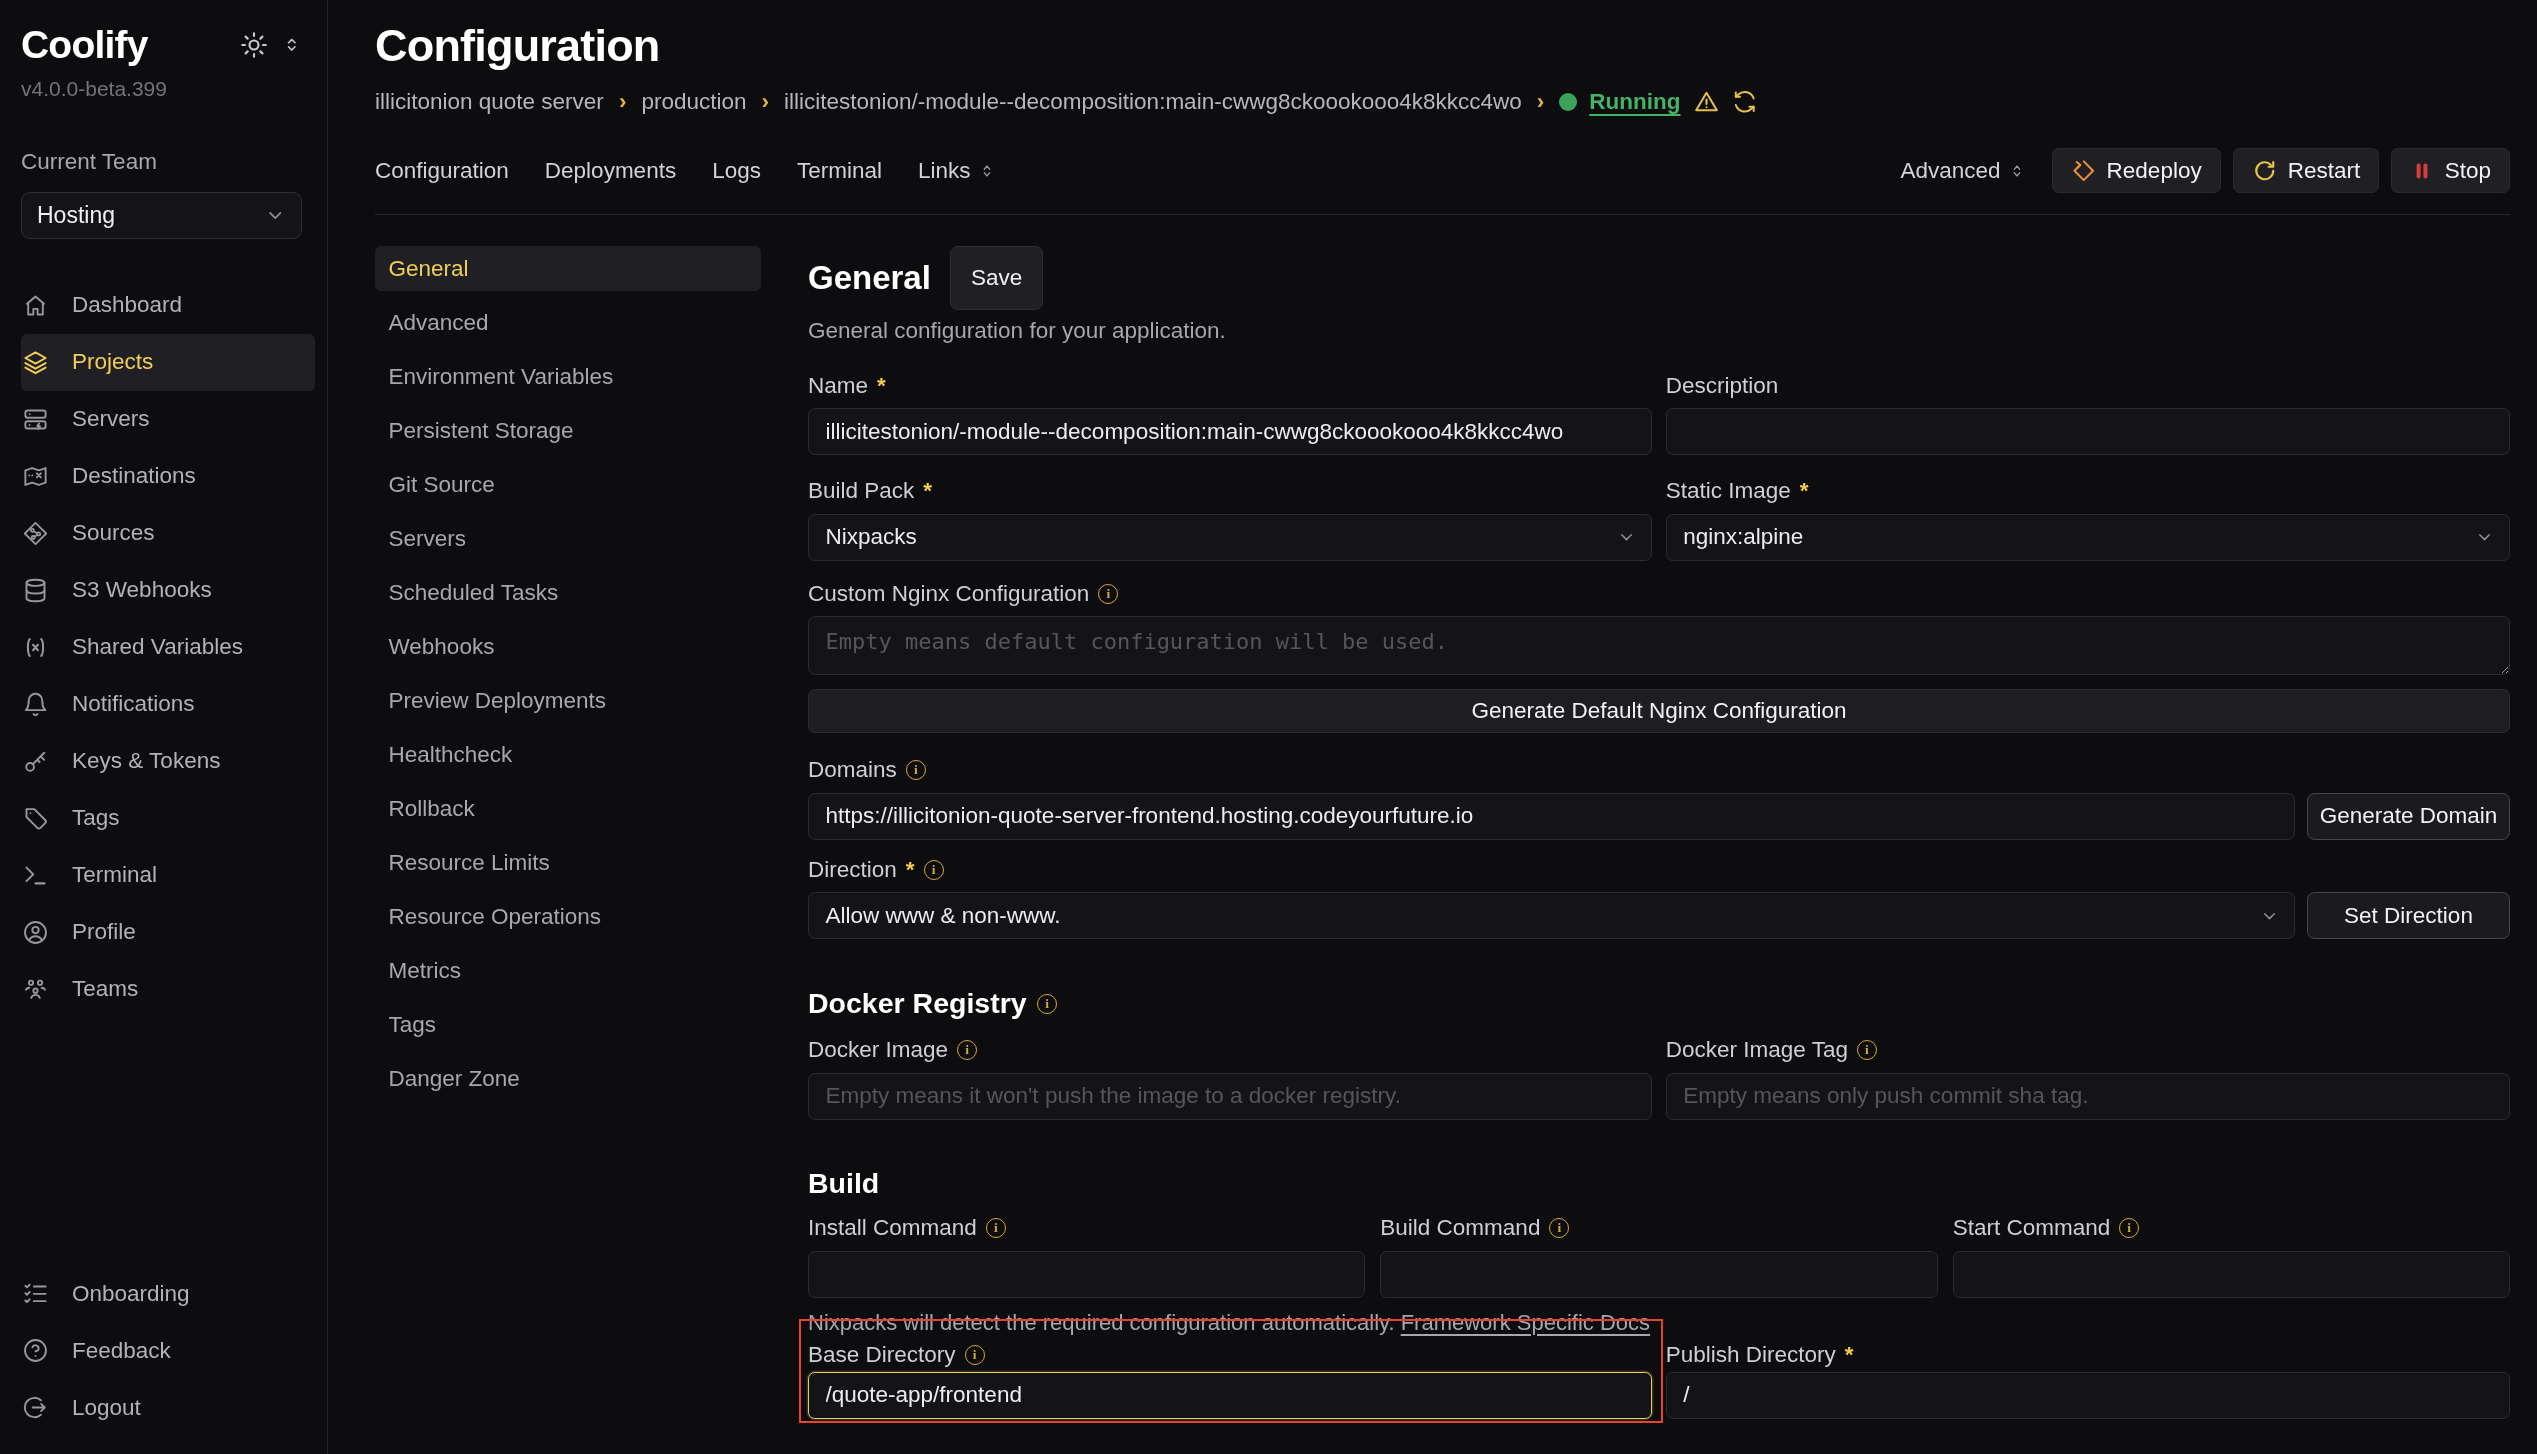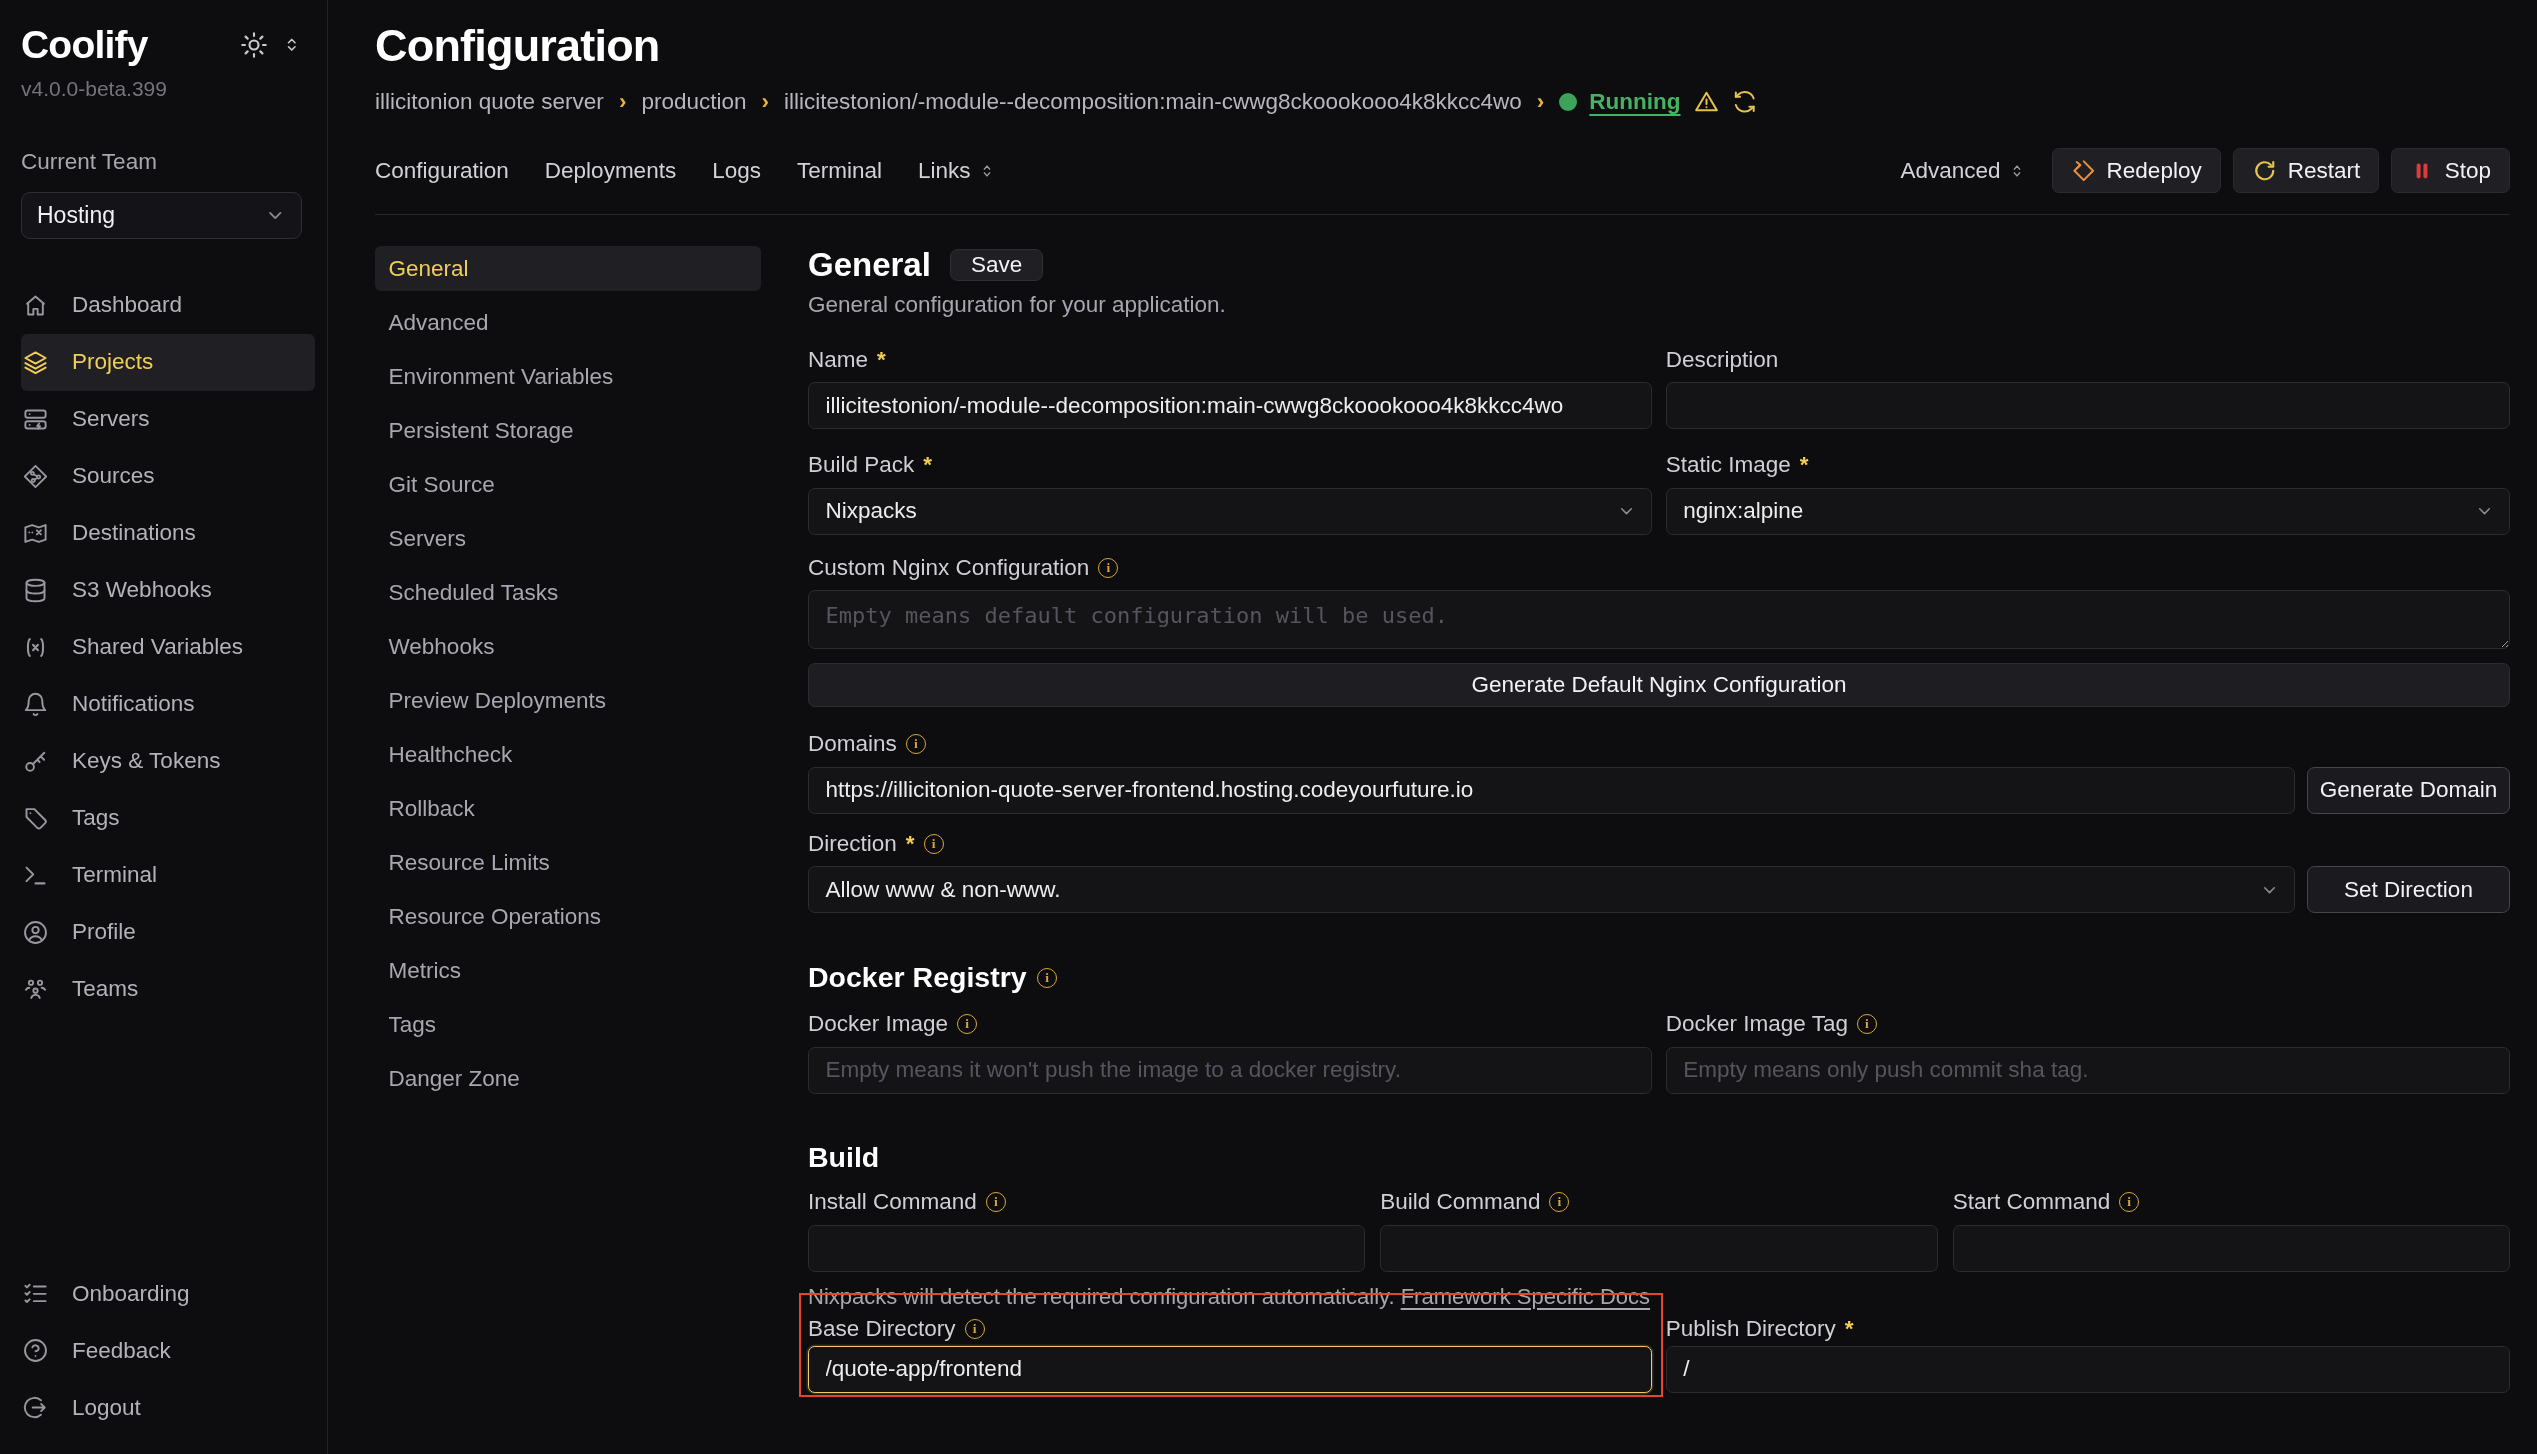--- a/index.html
+++ b/index.html
@@ -45,21 +45,21 @@
   .btn{height:45px;background:#202024;border:0.8px solid #2a2a2f;border-radius:6.8px;display:flex;align-items:center;gap:10.5px;padding:0 18px;font-size:22.5px;color:#f2f2f5;cursor:pointer;}
   .divider{margin-top:21px;height:0.8px;background:#26262b;}
   
   .content{display:flex;gap:47px;padding-top:31.5px;}
   .submenu{width:386px;min-width:386px;}
   .submenu-item{height:45px;margin-bottom:9px;display:flex;align-items:center;padding-left:13.5px;font-size:22.5px;color:#a7a7af;border-radius:6px;cursor:pointer;}
   .submenu-item.active{background:#202024;color:#f1ce56;}
   .form{flex:1;}
   .form-head{display:flex;align-items:center;gap:19.5px;}
   .form-title{font-size:33px;font-weight:700;color:#ffffff;}
-  .save-btn{height:32px;padding:0 19.5px;background:#202024;border:0.8px solid #2e2e33;border-radius:7.5px;font-size:22.5px;color:#f2f2f5;display:flex;align-items:center;cursor:pointer;}
+  .save-btn{height:64px;padding:0 19.5px;background:#202024;border:0.8px solid #2e2e33;border-radius:7.5px;font-size:22.5px;color:#f2f2f5;display:flex;align-items:center;cursor:pointer;}
   .subtitle{margin-top:7.5px;font-size:22.5px;color:#a6a6ae;}
   .grid2{display:grid;grid-template-columns:1fr 1fr;column-gap:13.5px;}
   .grid3{display:grid;grid-template-columns:1fr 1fr 1fr;column-gap:15px;}
   .field{display:flex;flex-direction:column;}
   .flabel{display:flex;align-items:center;gap:9px;font-size:22.5px;color:#cfcfd5;height:27px;}
   .req{color:#f2cd4e;font-weight:700;}
   .info{width:20px;height:20px;min-width:20px;border:1.5px solid #d6a73c;border-radius:50%;color:#d6a73c;
         display:flex;align-items:center;justify-content:center;font-size:13.5px;font-weight:700;font-family:"Liberation Serif",serif;cursor:pointer;box-sizing:border-box;}
   .info::before{content:"i";}
   .tinput,.tselect{height:47px;box-sizing:border-box;background:#141417;border:0.8px solid #2b2b30;border-radius:6.8px;
@@ -147,39 +147,39 @@
             <rect x="3" y="4" width="18" height="6.5" rx="2"></rect>
             <rect x="3" y="13.5" width="18" height="6.5" rx="2"></rect>
             <path d="M6.8 7.2h.01M6.8 16.8h.01"></path>
             <path d="m15.2 15.5-1.6 2.4h2.4l-1.6 2.4"></path>
           </svg>
       </span>
       <span class="nlabel">Servers</span>
     </div>
     <div class="nav-item">
       <span class="nicon">
+        <svg width="27" height="27" viewBox="0 0 24 24" fill="none" stroke="currentColor" stroke-width="1.7" stroke-linecap="round" stroke-linejoin="round">
+            <path d="M9 4.5 3 6.5v13l6-2 6 2 6-2v-13l-6 2-6-2z"></path>
+            <path d="M13.2 9.2 16.8 12.8M16.8 9.2 13.2 12.8"></path>
+            <path d="M6.5 11h.01M9.2 11h.01"></path>
+          </svg>
+      </span>
+      <span class="nlabel">Destinations</span>
+    </div>
+    <div class="nav-item">
+      <span class="nicon">
         <svg width="27" height="27" viewBox="0 0 24 24" fill="none" stroke="currentColor" stroke-width="1.6" stroke-linecap="round" stroke-linejoin="round">
             <path d="M12 2.5 21.5 12 12 21.5 2.5 12 12 2.5z"></path>
             <circle cx="9.2" cy="9.2" r="1.4"></circle>
             <circle cx="14.8" cy="12.4" r="1.4"></circle>
             <circle cx="10" cy="15.6" r="1.4"></circle>
             <path d="m10.4 10.2 3 1.5M13.6 13.4l-2.6 1.5"></path>
           </svg>
       </span>
       <span class="nlabel">Sources</span>
-    </div>
-    <div class="nav-item">
-      <span class="nicon">
-        <svg width="27" height="27" viewBox="0 0 24 24" fill="none" stroke="currentColor" stroke-width="1.7" stroke-linecap="round" stroke-linejoin="round">
-            <path d="M9 4.5 3 6.5v13l6-2 6 2 6-2v-13l-6 2-6-2z"></path>
-            <path d="M13.2 9.2 16.8 12.8M16.8 9.2 13.2 12.8"></path>
-            <path d="M6.5 11h.01M9.2 11h.01"></path>
-          </svg>
-      </span>
-      <span class="nlabel">Destinations</span>
     </div>
     <div class="nav-item">
       <span class="nicon">
         <svg width="27" height="27" viewBox="0 0 24 24" fill="none" stroke="currentColor" stroke-width="1.7" stroke-linecap="round" stroke-linejoin="round">
             <ellipse cx="12" cy="5.2" rx="8" ry="2.7"></ellipse>
             <path d="M4 5.2v6.8c0 1.5 3.6 2.7 8 2.7s8-1.2 8-2.7V5.2"></path>
             <path d="M4 12v6.8c0 1.5 3.6 2.7 8 2.7s8-1.2 8-2.7V12"></path>
           </svg>
       </span>
       <span class="nlabel">S3 Webhooks</span>

